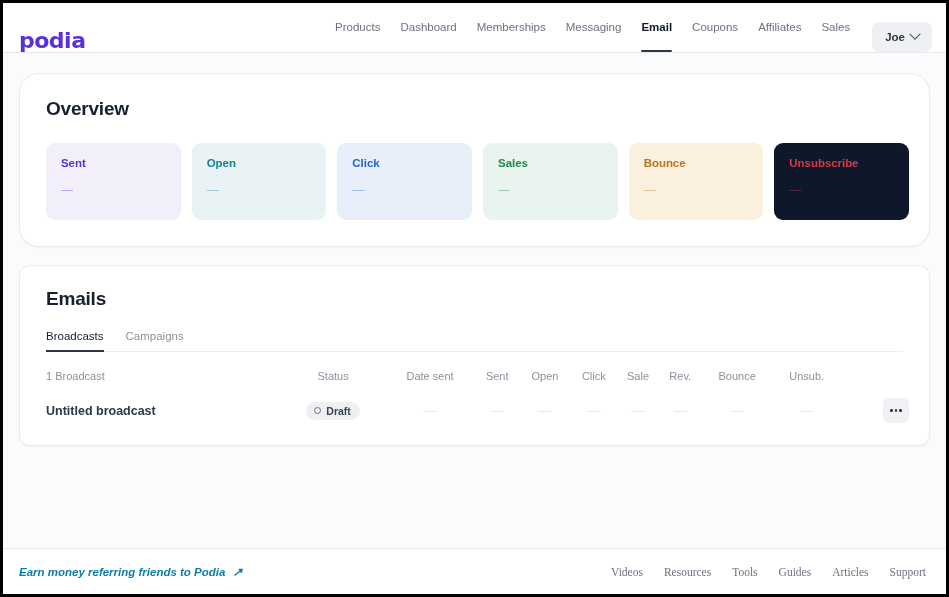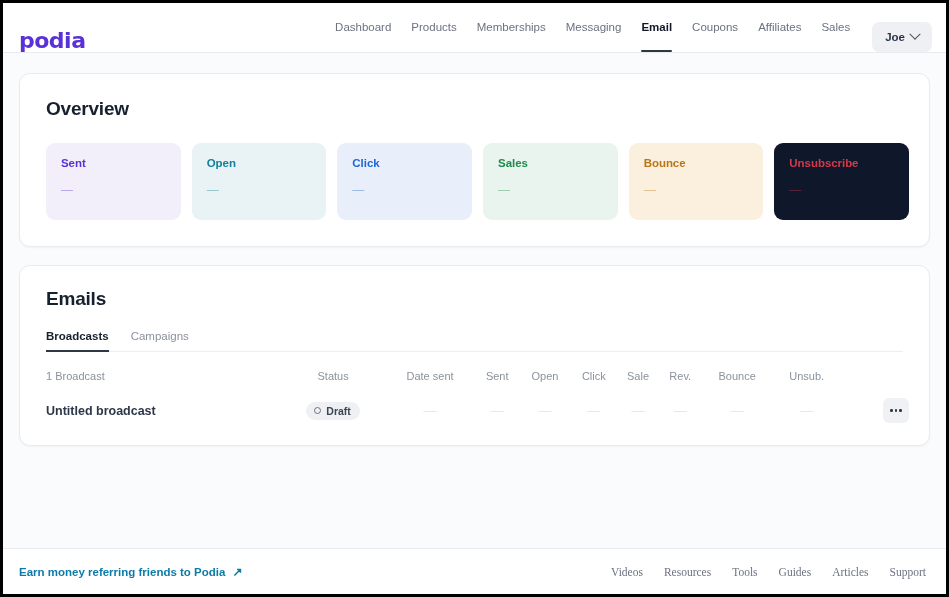--- a/index.html
+++ b/index.html
@@ -114,21 +114,21 @@
     overflow: hidden;
   }
 
   .panel {
     background: #ffffff;
     border: 1px solid #e9ebee;
     border-radius: 11px;
     box-shadow: 0 1px 2px rgba(16,24,40,0.04);
   }
 
-  .panel-overview { padding: 24px 20px 26px 26px; }
+  .panel-overview { padding: 24px 20px 26px 26px; border-radius: 20px; }
 
   .panel-title {
     font-size: 19px;
     font-weight: bold;
     color: #16202e;
     letter-spacing: -0.2px;
   }
 
   .stat-row {
     display: flex;
@@ -170,21 +170,21 @@
   .tab {
     font-size: 11.5px;
     color: #8b929c;
     padding-bottom: 9px;
     cursor: pointer;
     position: relative;
   }
 
   .tab.active {
     color: #16202e;
-    font-weight: bold;
+    font-weight: normal;
   }
 
   .tab.active::after {
     content: "";
     position: absolute;
     left: 0; right: 0; bottom: -1px;
     height: 2px;
     background: #2d3748;
   }
 
@@ -269,20 +269,21 @@
 
   .ref-link {
     font-size: 11.5px;
     font-weight: bold;
     color: #0d7ba8;
     display: inline-flex;
     align-items: center;
     gap: 7px;
     cursor: pointer;
     text-decoration: none;
+    font-style: italic;
   }
 
   .arrow-ne {
     font-size: 12px;
     line-height: 1;
     display: inline-block;
     transform: translateY(-0.5px);
   }
 
   .footer-links {
@@ -299,22 +300,22 @@
   }
 </style>
 </head>
 <body>
 
 <div class="viewport">
 
   <div class="topnav">
     <div class="logo">podia</div>
     <nav class="nav-links">
+        <div class="nav-link">Products</div>
         <div class="nav-link">Dashboard</div>
-        <div class="nav-link">Products</div>
         <div class="nav-link">Memberships</div>
         <div class="nav-link">Messaging</div>
         <div class="nav-link active">Email</div>
         <div class="nav-link">Coupons</div>
         <div class="nav-link">Affiliates</div>
         <div class="nav-link">Sales</div>
       </nav>
     <div class="account-btn">
       <span>Joe</span>
       <span class="chev"></span>

